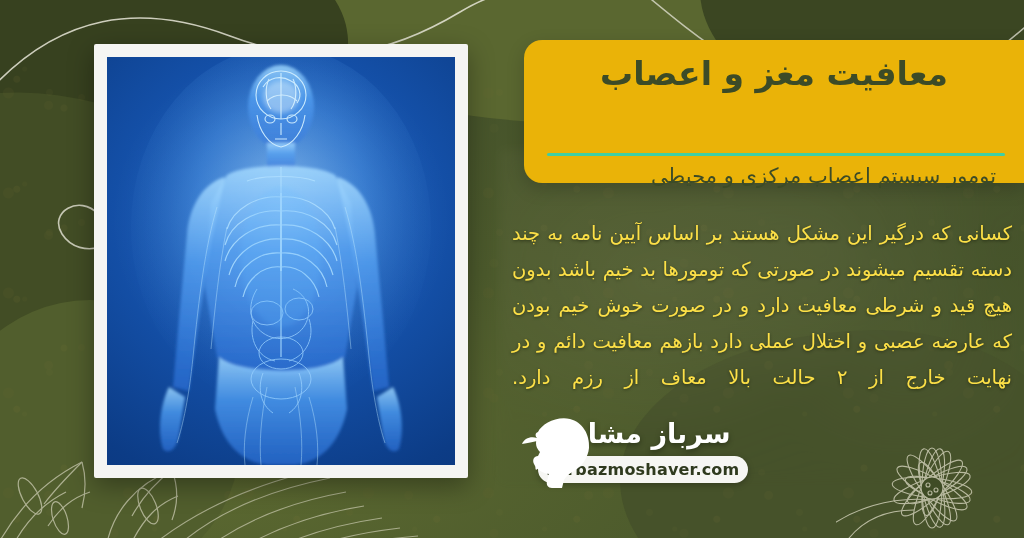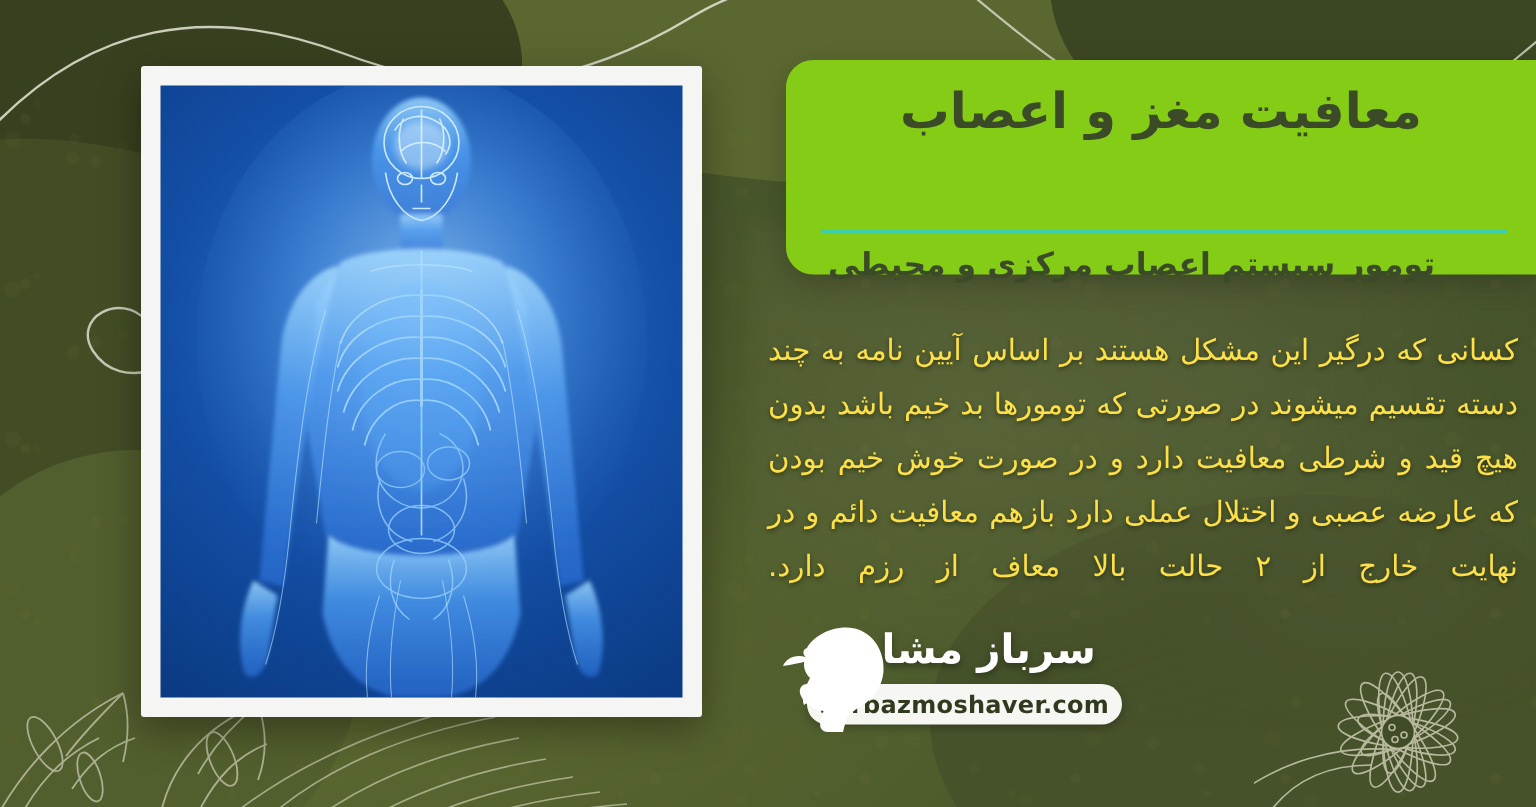--- a/index.html
+++ b/index.html
@@ -58,29 +58,29 @@
   
   .photo-frame{position:absolute;left:94px;top:44px;width:374px;height:434px;
     background:#f5f5f3;border-radius:2px;
     box-shadow:0 8px 26px rgba(0,0,0,.35);padding:13px;box-sizing:border-box;}
   .photo{position:relative;width:100%;height:100%;overflow:hidden;
     background:radial-gradient(120% 100% at 50% 38%, #1f6fd0 0%, #1450a8 38%, #0c3c86 70%, #0a3173 100%);}
   .photo .vig{position:absolute;inset:0;background:radial-gradient(70% 60% at 50% 40%, rgba(255,255,255,.10), transparent 70%);}
 
   
   .title-card{position:absolute;left:524px;top:40px;width:500px;height:143px;
-    background:#84cc16;border-radius:18px 0 0 18px;box-shadow:0 6px 18px rgba(0,0,0,.18);}
+    background:#eab308;border-radius:18px 0 0 18px;box-shadow:0 6px 18px rgba(0,0,0,.18);}
   .title-card .title{
     position:absolute;right:28px;left:28px;top:14px;
     text-align:center;font-size:33px;font-weight:bold;color:#3c4b27;letter-spacing:-.5px;
     direction:rtl;line-height:1.2;}
   .title-card .rule{position:absolute;left:23px;right:19px;top:113px;height:3px;
     background:#3fcfa5;border-radius:2px;}
   .title-card .subtitle{position:absolute;right:28px;left:28px;top:124px;
-    text-align:left;font-size:21px;color:#3c4b27;direction:rtl;font-weight:700;}
+    text-align:right;font-size:21px;color:#3c4b27;direction:rtl;font-weight:400;}
 
   
   .body-copy{position:absolute;left:512px;top:196px;width:500px;
     direction:rtl;text-align:justify;text-align-last:justify;
     color:#fde047;font-size:19.5px;line-height:36px;font-weight:500;
     text-shadow:0 1px 3px rgba(20,26,10,.55);}
 
   
   .logo{position:absolute;left:520px;top:418px;width:290px;height:72px;}
   .logo .brand{position:absolute;right:56px;top:0;width:222px;text-align:center;

